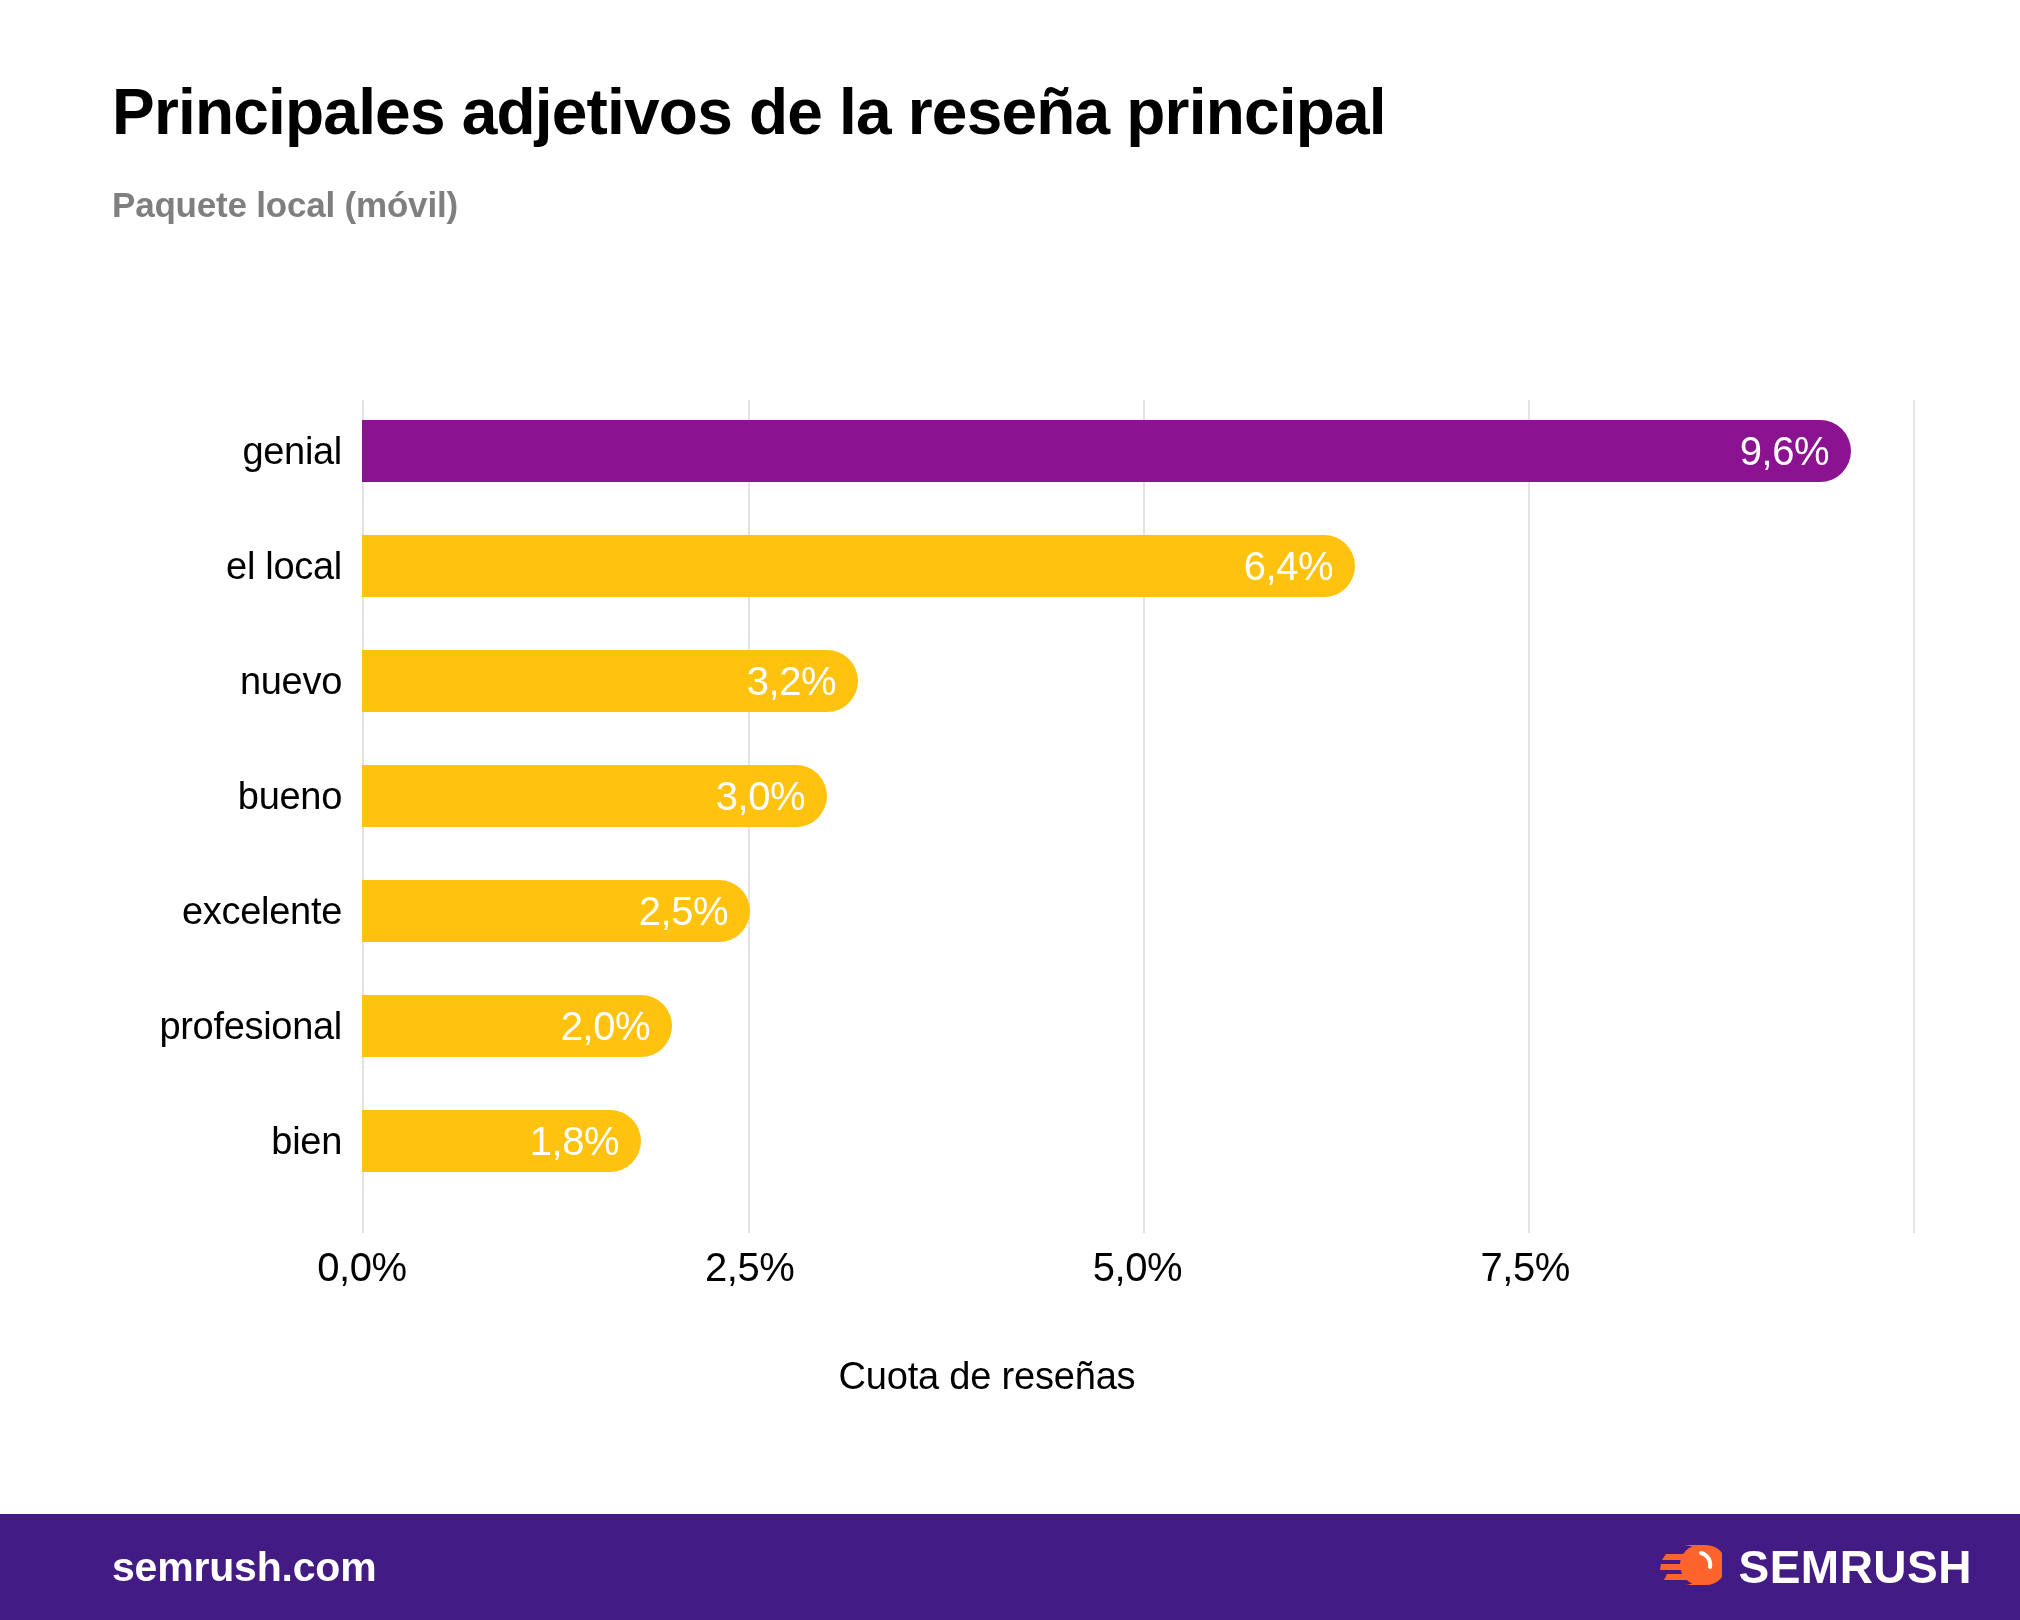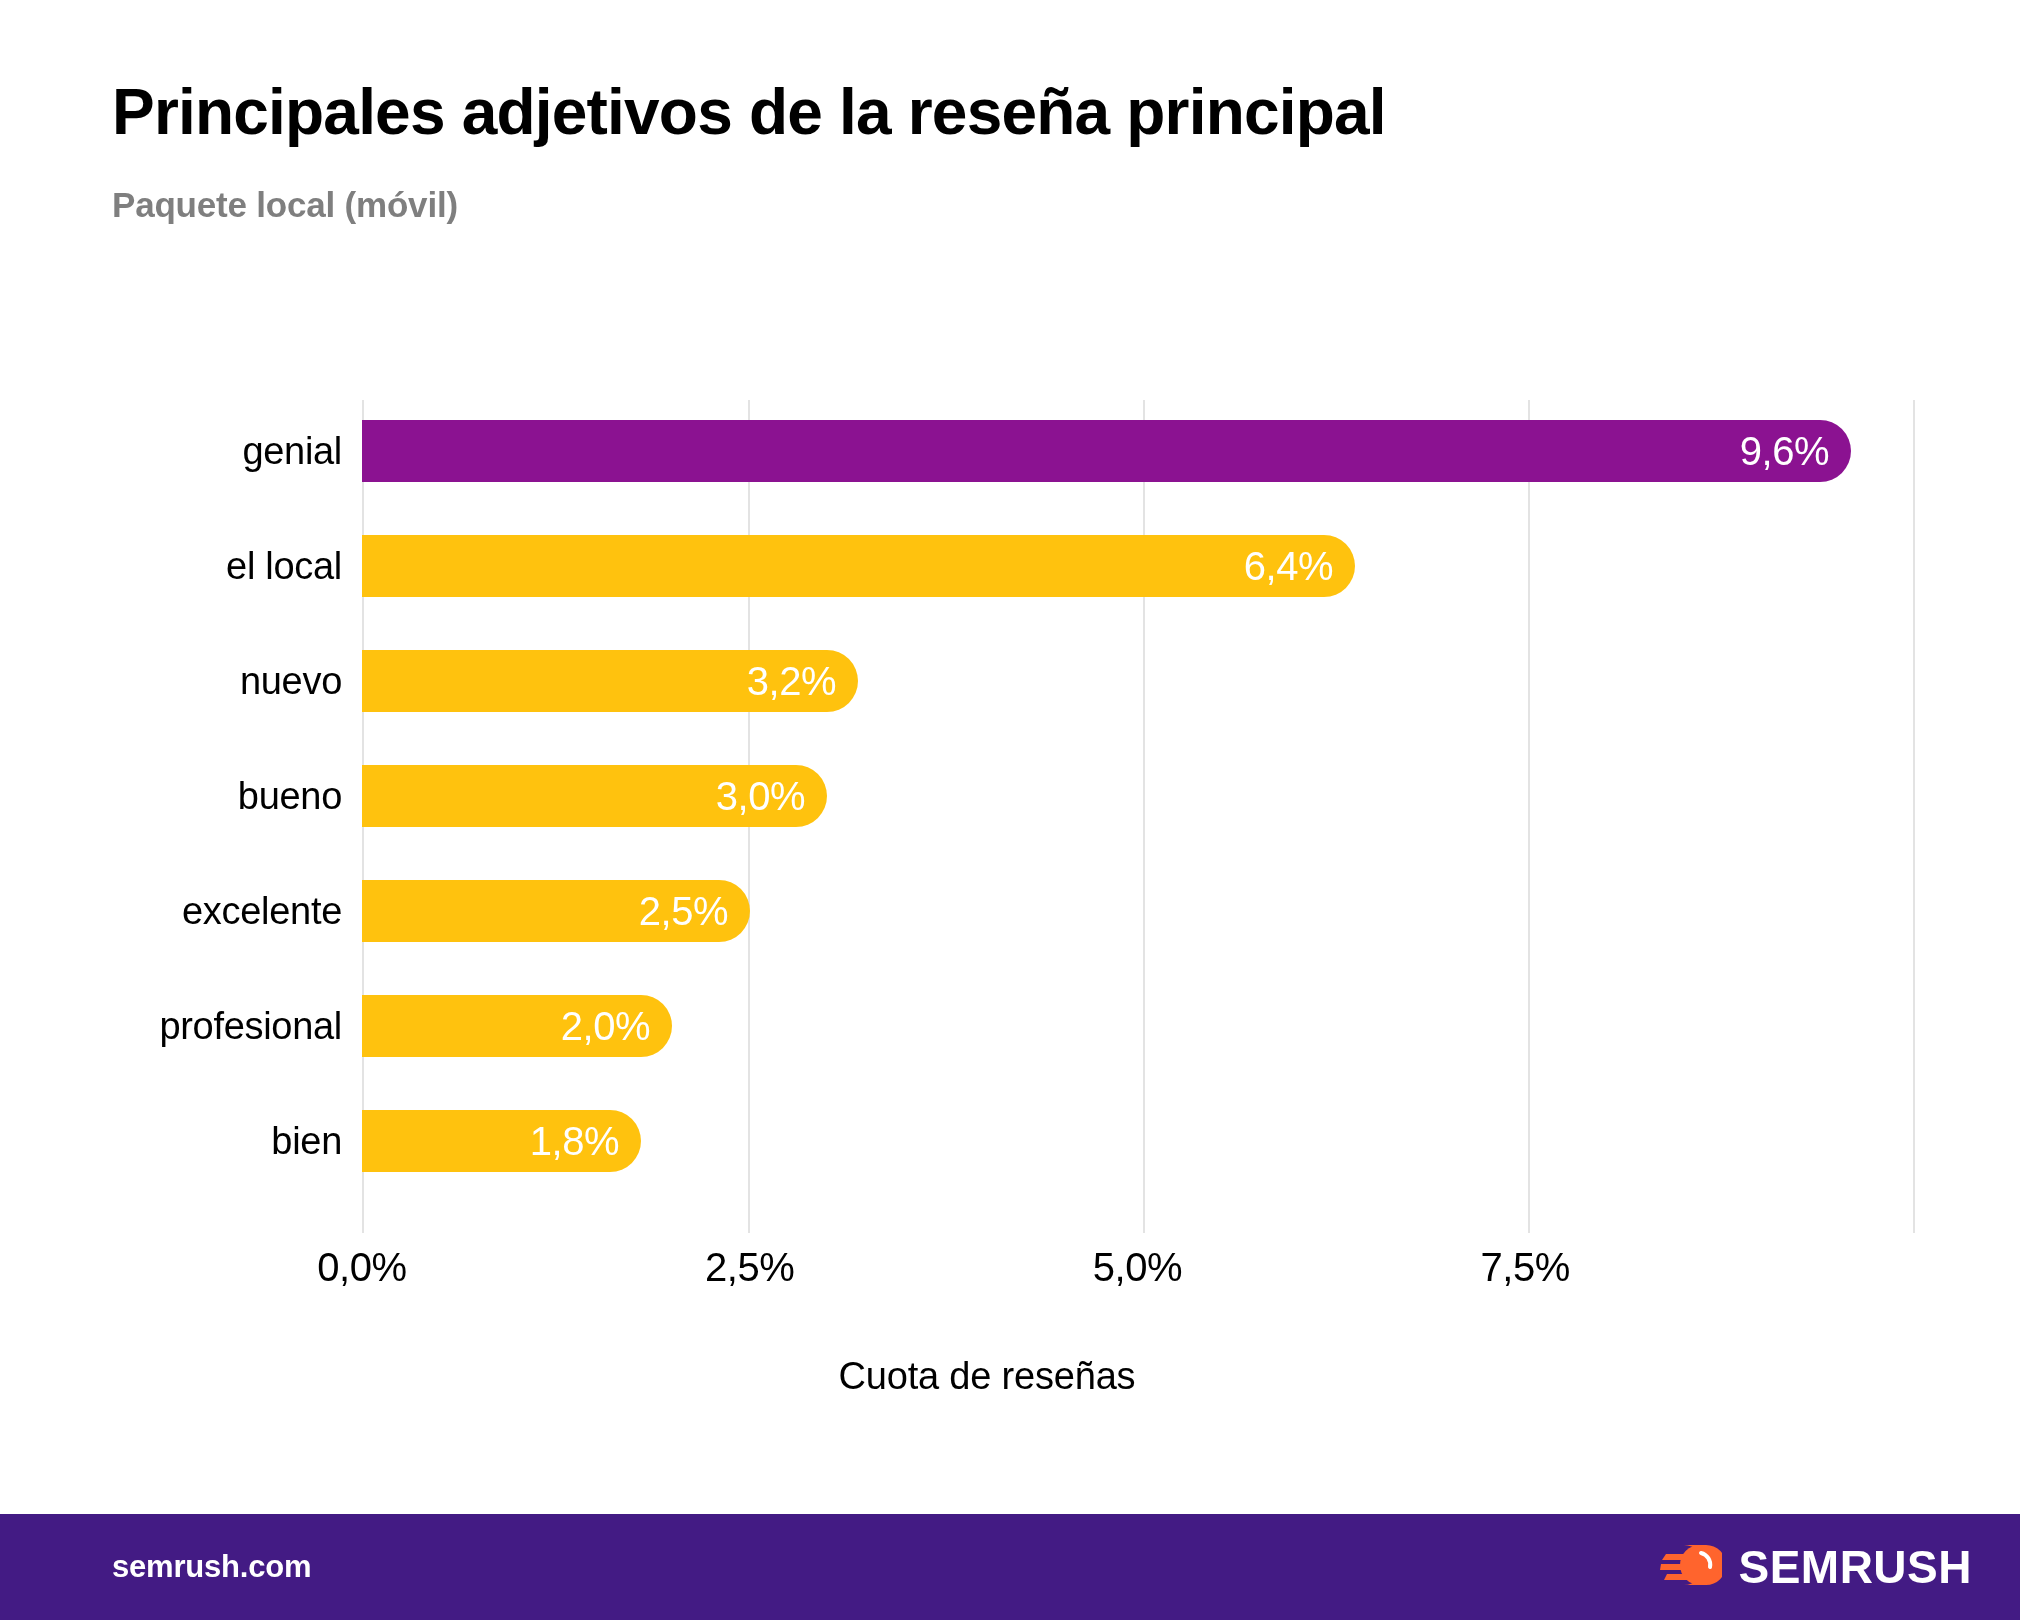--- a/index.html
+++ b/index.html
@@ -153,21 +153,21 @@
     bottom: 0;
     width: 2020px;
     height: 106px;
     background: #431B84;
   }
   .footer-url {
     position: absolute;
     left: 112px;
     top: 50%;
     transform: translateY(-50%);
-    font-size: 31px;
+    font-size: 41px;
     font-weight: bold;
     color: #ffffff;
     letter-spacing: -0.2px;
     font-stretch: condensed;
   }
   .footer-logo {
     position: absolute;
     right: 48px;
     top: 50%;
     transform: translateY(-50%);

